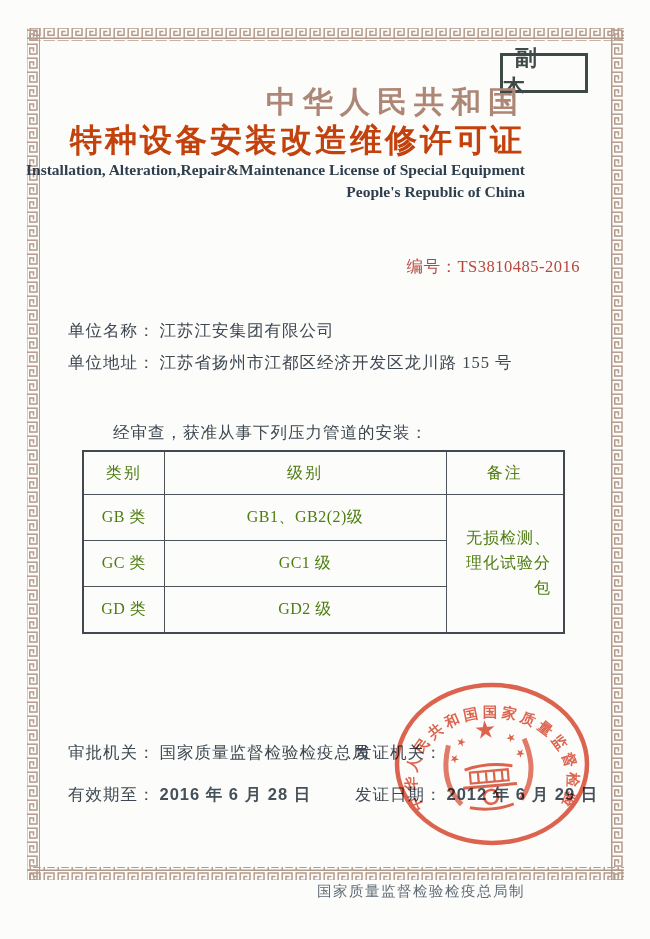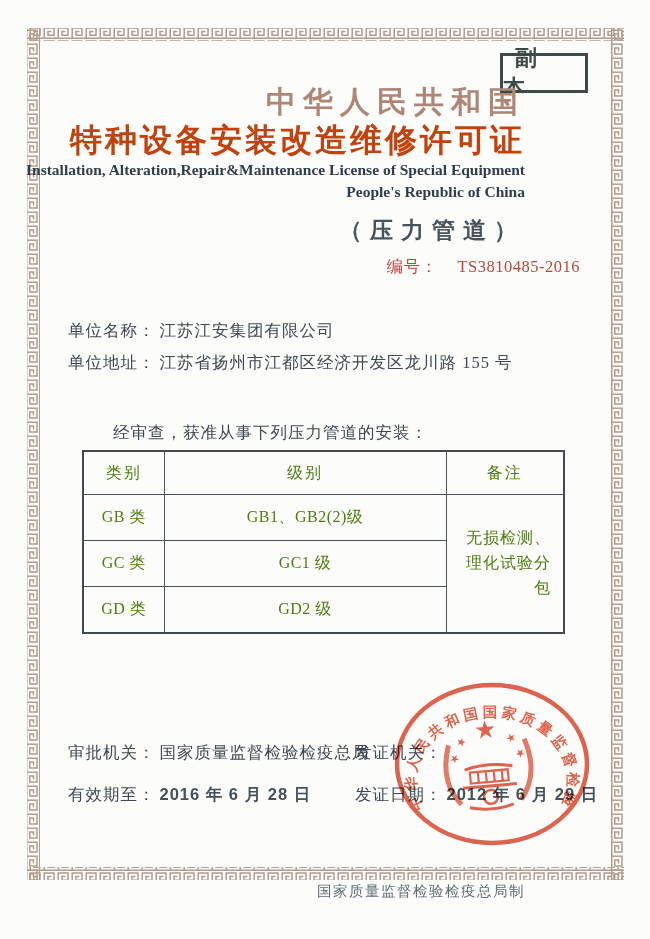--- a/index.html
+++ b/index.html
@@ -19,21 +19,21 @@
     border:3px solid #3e4a48;color:#3e4a48;
     display:flex;align-items:center;justify-content:center;
     font-size:22px;font-weight:bold;letter-spacing:12px;text-indent:12px;
   }
   .t-cn1{top:82px;font-size:30px;font-weight:bold;color:#ae8676;letter-spacing:7px;text-indent:7px;}
   .t-cn2{top:119px;font-size:32px;font-weight:bold;color:#c2410c;letter-spacing:3px;text-indent:3px;}
   .t-en1{top:161px;font-size:15.5px;font-weight:bold;color:#2e3e4c;}
   .t-en2{top:183px;font-size:15.5px;font-weight:bold;color:#2e3e4c;}
   .subtitle{top:215px;font-size:23px;font-weight:600;color:#47525a;letter-spacing:8px;text-indent:8px;}
   .license-no{top:256px;right:85px;font-size:16.5px;color:#b6473c;letter-spacing:.5px;}
-  .license-no .val{margin-left:20px;}
+  .license-no .val{margin-left:0;}
 
   
   .frow{left:68px;font-size:16.5px;color:#3e4852;letter-spacing:1px;}
   .frow .val{margin-left:4px;}
   .row-name{top:320px;}
   .row-addr{top:352px;}
   .scope-intro{left:113px;top:422px;font-size:16.5px;color:#3e4852;letter-spacing:1px;}
 
   
   .scope-table{
@@ -91,21 +91,20 @@
   </svg>
 
   <div class="abs badge">
       <span>副 本</span>
     </div>
 
   <div class="abs center t-cn1">中华人民共和国</div>
   <div class="abs center t-cn2">特种设备安装改造维修许可证</div>
   <div class="abs center t-en1">Installation, Alteration,Repair&amp;Maintenance License of Special Equipment</div>
   <div class="abs center t-en2">People's Republic of China</div>
-  <div class="abs center subtitle">（压力管道）</div>
 
   <div class="abs license-no">
     <span>编号：</span><span class="val">TS3810485-2016</span>
   </div>
 
   <div class="abs frow row-name">
     <span>单位名称：</span><span class="val">江苏江安集团有限公司</span>
   </div>
   <div class="abs frow row-addr">
     <span>单位地址：</span><span class="val">江苏省扬州市江都区经济开发区龙川路 155 号</span>

